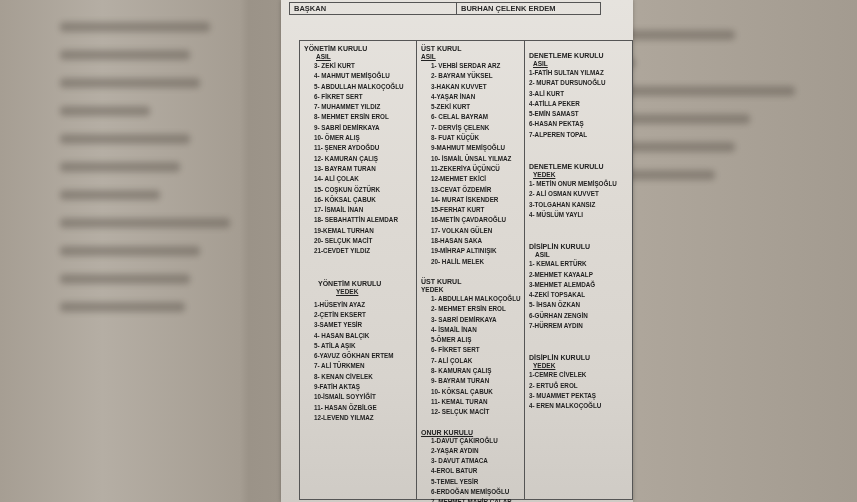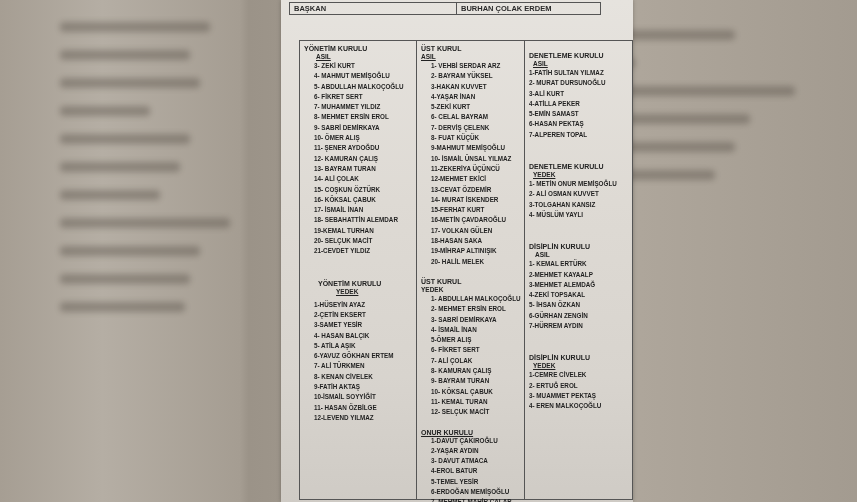--- a/index.html
+++ b/index.html
@@ -81,21 +81,21 @@
     <div class="bg-line" style="width:130px"></div>
       <div class="bg-line" style="width:110px"></div>
   </div>
 </div>
 
 <div class="paper">
   <table class="header-table">
     <tbody>
         <tr>
       <td>BAŞKAN</td>
-      <td>BURHAN ÇOLAK ERDEM</td>
+      <td>BURHAN ÇELENK ERDEM</td>
     </tr>
   </tbody>
     </table>
 
   <div class="grid">
 
     <div class="col col1">
       <div class="sec-title">YÖNETİM KURULU</div>
       <div class="sub">ASIL</div>
       <ul class="indent">

